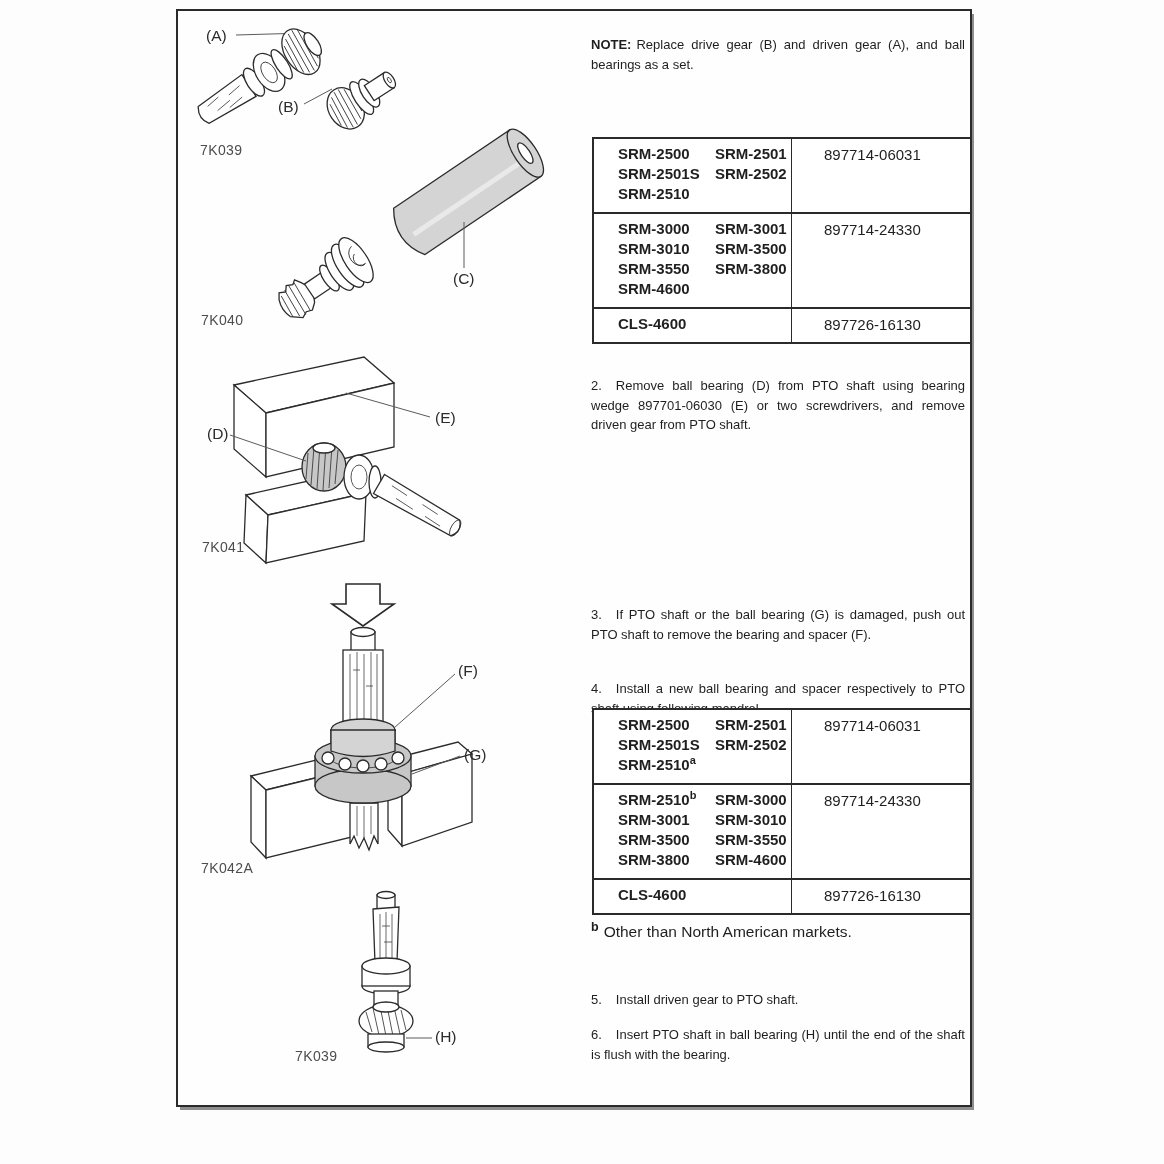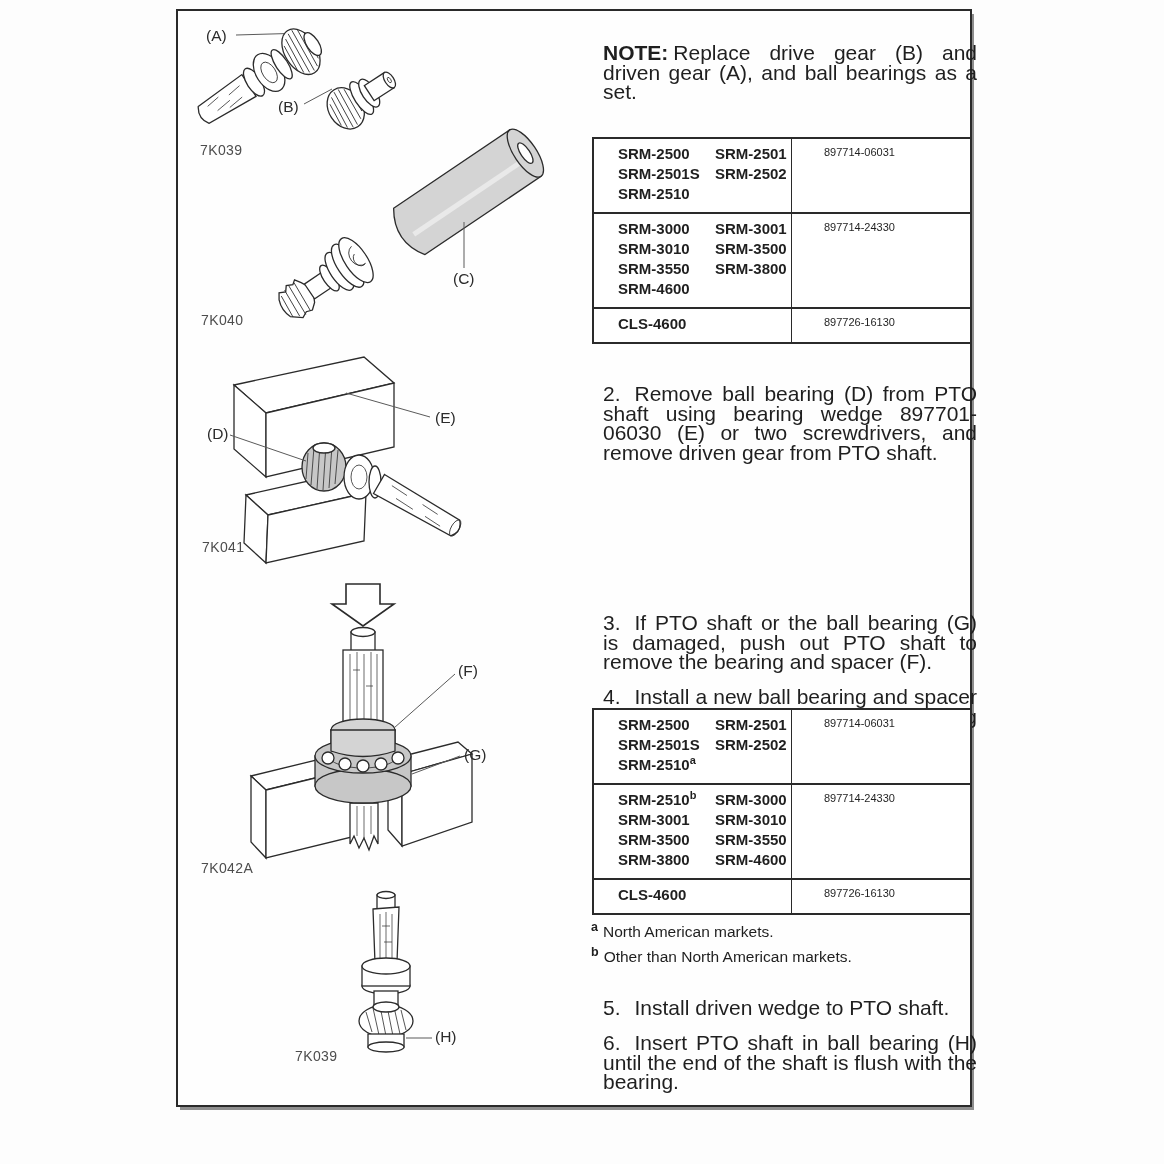--- a/index.html
+++ b/index.html
@@ -8,30 +8,30 @@
     font-family:"Liberation Sans", sans-serif;color:#1f1f1f;
     -webkit-font-smoothing:antialiased;
   }
   .frame{
     position:absolute;left:176px;top:9px;width:792px;height:1094px;
     background:#fefefe;border:2px solid #2a2a2a;
     box-shadow:3px 4px 0 -1px #8e8e8e;
   }
   
   .textcol{position:absolute;left:413px;top:0;width:378px;height:1094px;}
-  .block{position:absolute;left:12px;width:374px;font-size:21px;line-height:19.5px;text-align:justify;}
+  .block{position:absolute;left:0;width:374px;font-size:13px;line-height:19.5px;text-align:justify;}
   .note-label{font-weight:bold;margin-right:5px;}
   .step-num{margin-right:14px;}
   .ptable{position:absolute;left:1px;width:376px;border:2px solid #2a2a2a;background:#fff;}
   .t-row{display:grid;grid-template-columns:198px 1fr;border-top:2px solid #2a2a2a;}
   .t-row:first-child{border-top:none;}
   .t-models{padding:5px 4px 8px 24px;border-right:1.5px solid #2a2a2a;font-weight:bold;font-size:15px;line-height:20px;}
   .m-line{display:grid;grid-template-columns:97px auto;}
   .m-name sup{font-size:11px;line-height:0;}
-  .t-part{padding:7px 0 0 32px;font-size:11px;}
+  .t-part{padding:7px 0 0 32px;font-size:15px;}
   .fnote{position:absolute;left:0;width:374px;font-size:15.5px;line-height:21px;}
   .fn-marker{font-weight:bold;font-size:12.5px;vertical-align:super;margin-right:5px;}
   
   .fig{position:absolute;}
   .fig svg{display:block;overflow:visible;}
   .fig-label{position:absolute;font-size:15.5px;color:#2b2b2b;white-space:nowrap;}
   .fig-code{position:absolute;font-size:14px;color:#4d4d4d;letter-spacing:.4px;white-space:nowrap;}
   .ln{stroke:#5a5a5a;stroke-width:1;fill:none;}
   .ol{stroke:#2b2b2b;stroke-width:1.3;fill:#fff;}
   .og{stroke:#2b2b2b;stroke-width:1.3;fill:#d4d4d4;}
@@ -334,22 +334,21 @@
           <div class="t-models">
             <div class="m-line">
               <span class="m-name">CLS-4600</span>
             </div>
           </div>
           <div class="t-part">897726-16130</div>
         </div>
       </div>
 
     <div class="fnote" style="top:906px">
-      <div><sup class="fn-marker">a</sup><span>North American markets.</span></div>
       <div><sup class="fn-marker">b</sup><span>Other than North American markets.</span></div>
     </div>
 
-    <p class="block" style="top:966px"><span class="step-num">5.</span><span>Install driven wedge to PTO shaft.</span></p>
+    <p class="block" style="top:966px"><span class="step-num">5.</span><span>Install driven gear to PTO shaft.</span></p>
 
     <p class="block" style="top:1001px"><span class="step-num">6.</span><span>Insert PTO shaft in ball bearing (H) until the end of the shaft is flush with the bearing.</span></p>
 
   </div>
 </div>
 
 </body></html>

